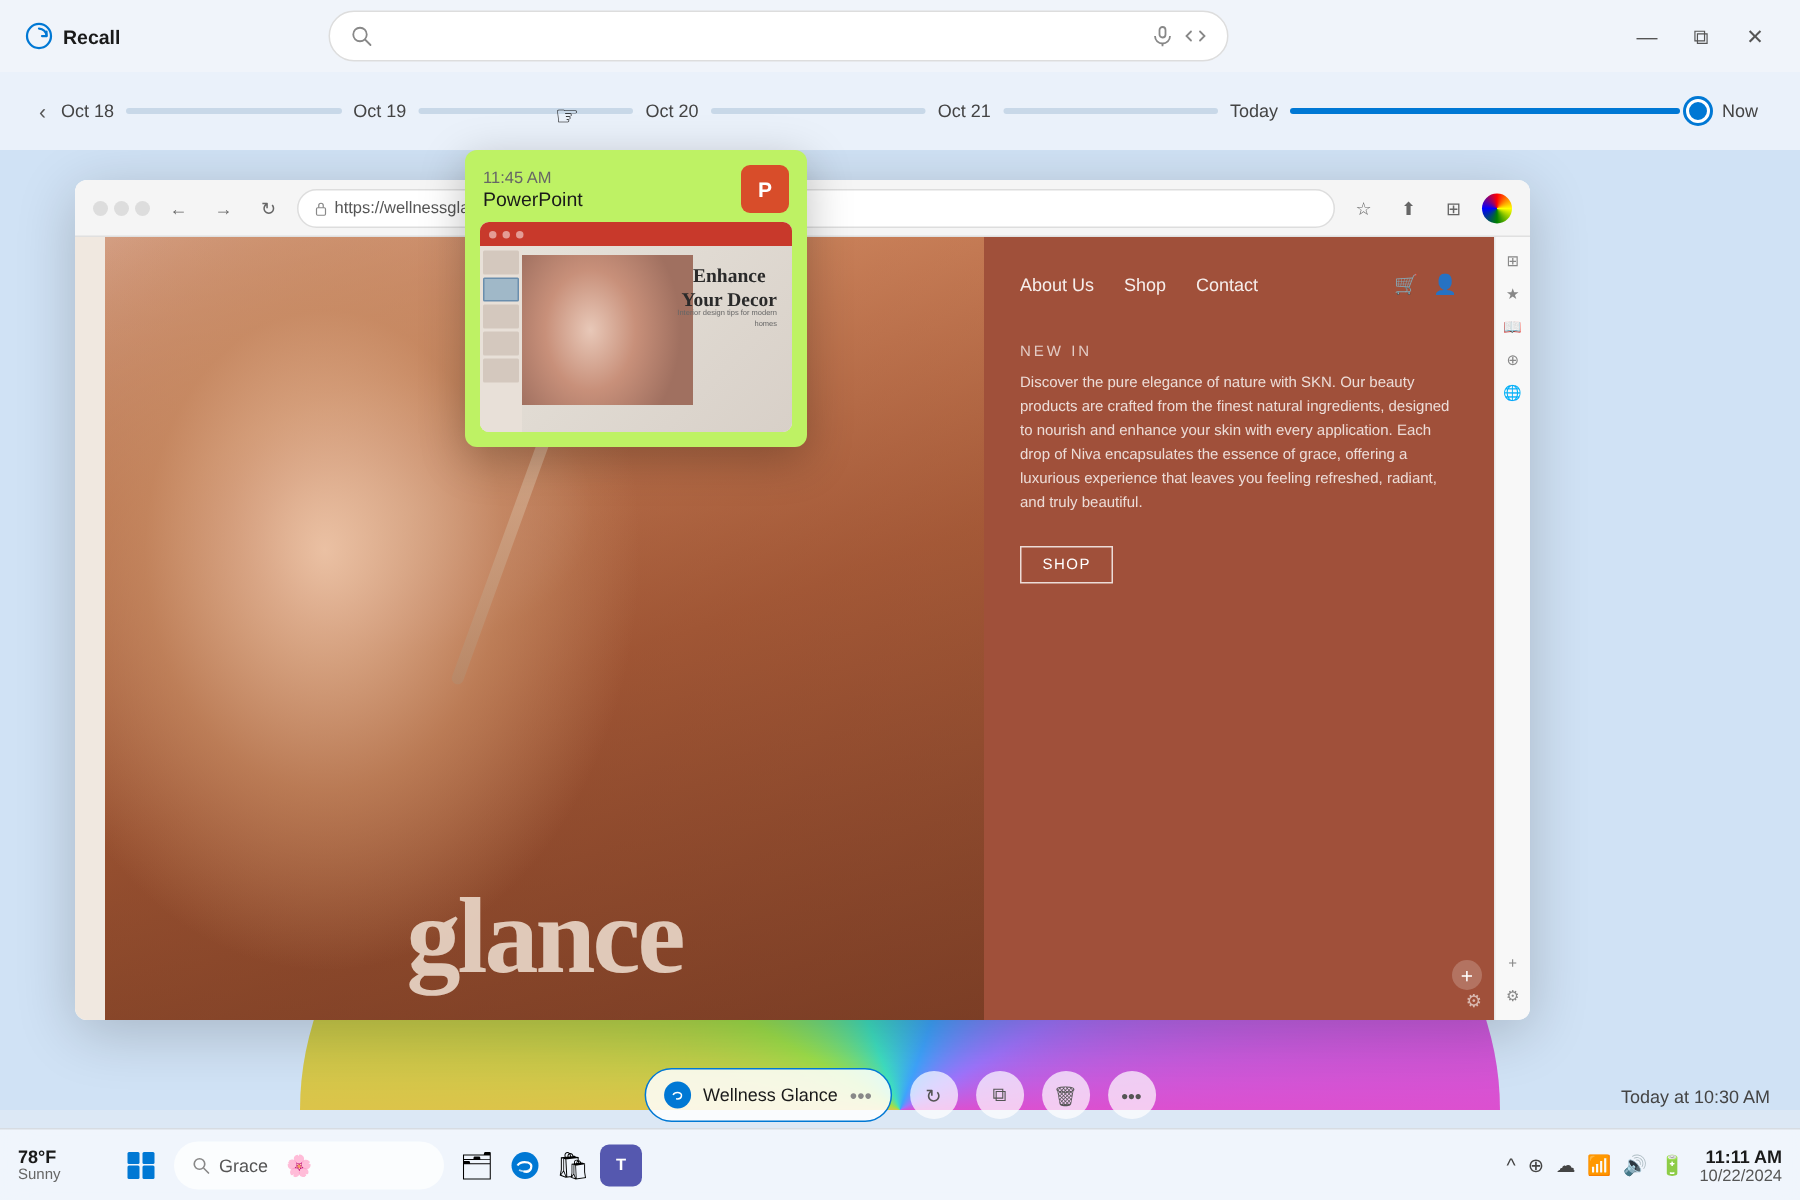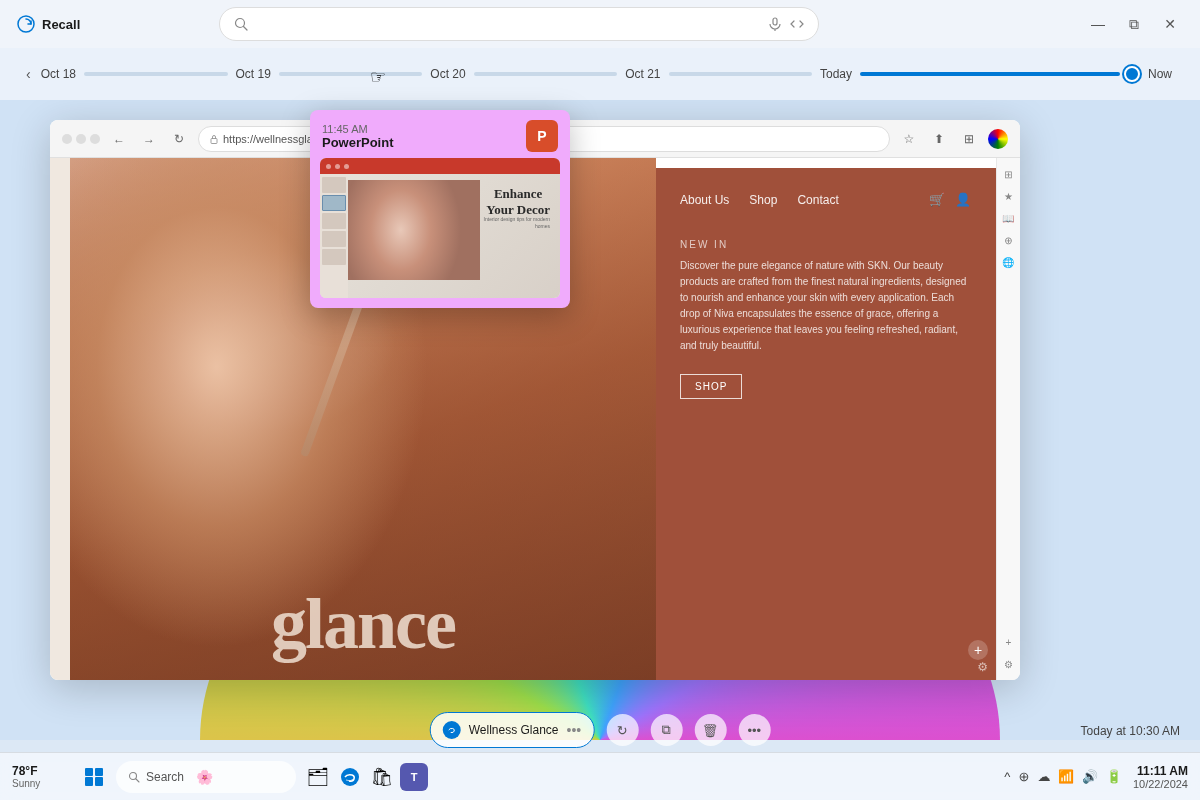--- a/index.html
+++ b/index.html
@@ -239,21 +239,20 @@
       line-height: 1;
     }
     .site-right {
       width: 340px;
       background: #a0503a;
       display: flex;
       flex-direction: column;
       padding: 24px;
       color: white;
       position: relative;
-      margin-top: 10px;
     }
     .site-nav {
       display: flex;
       gap: 20px;
       align-items: center;
       margin-bottom: 32px;
     }
     .site-nav-item {
       font-size: 12px;
       color: rgba(255,255,255,0.9);
@@ -310,24 +309,24 @@
       align-items: center;
       justify-content: center;
       font-size: 10px;
       color: #888;
       border-radius: 3px;
     }
 
     
     .ppt-tooltip {
       position: absolute;
-      top: 10px;
+      top: 0;
       left: 310px;
-      width: 260px;
-      background: #f0abfc;
+      width: 228px;
+      background: #bef264;
       border-radius: 8px;
       box-shadow: 0 8px 30px rgba(0,0,0,0.25);
       overflow: hidden;
       z-index: 200;
     }
     .ppt-tooltip-header {
       padding: 10px 12px 6px;
       display: flex;
       align-items: center;
       justify-content: space-between;
@@ -335,21 +334,21 @@
     .ppt-time-title {
       display: flex;
       flex-direction: column;
     }
     .ppt-time {
       font-size: 11px;
       color: #666;
     }
     .ppt-title {
       font-size: 13px;
-      font-weight: 700;
+      font-weight: 400;
       color: #1a1a1a;
     }
     .ppt-icon-badge {
       width: 32px;
       height: 32px;
       background: #d84d2a;
       border-radius: 6px;
       display: flex;
       align-items: center;
       justify-content: center;
@@ -836,21 +835,21 @@
       <div class="windows-logo-sq"></div>
       <div class="windows-logo-sq"></div>
     </div>
   </div>
 
   <div class="taskbar-search">
     <svg width="12" height="12" viewBox="0 0 12 12">
       <circle cx="5" cy="5" r="3.5" stroke="#888" stroke-width="1.1" fill="none"></circle>
       <line x1="8" y1="8" x2="11" y2="11" stroke="#888" stroke-width="1.1" stroke-linecap="round"></line>
     </svg>
-    <span class="taskbar-search-text">Search</span>
+    <span class="taskbar-search-text">Grace</span>
     <span style="margin-left:6px;font-size:14px">🌸</span>
   </div>
 
   <div style="margin-left:8px;display:flex;gap:4px;align-items:center">
     <div class="taskbar-app" style="font-size:18px">🗂</div>
     <div class="taskbar-app">
       <svg width="20" height="20" viewBox="0 0 20 20">
         <circle cx="10" cy="10" r="9" fill="#0078d4"></circle>
         <path d="M5 10 Q7 7 12 8 Q15 9 14 12 Q13 15 9 14" stroke="white" stroke-width="1.5" fill="none"></path>
         <path d="M6 13 Q10 15 14 12" stroke="white" stroke-width="1" fill="none" opacity="0.7"></path>

